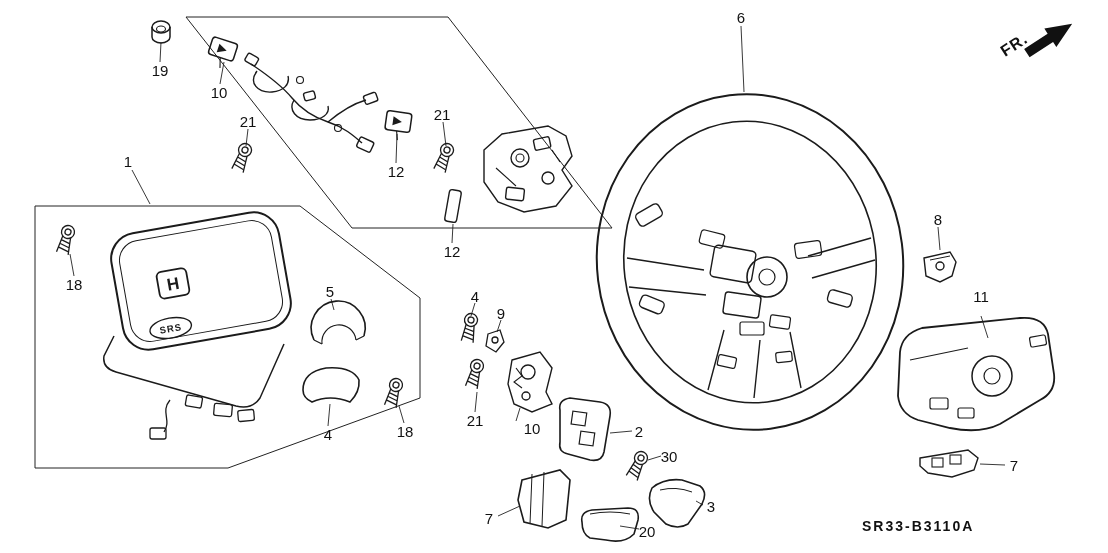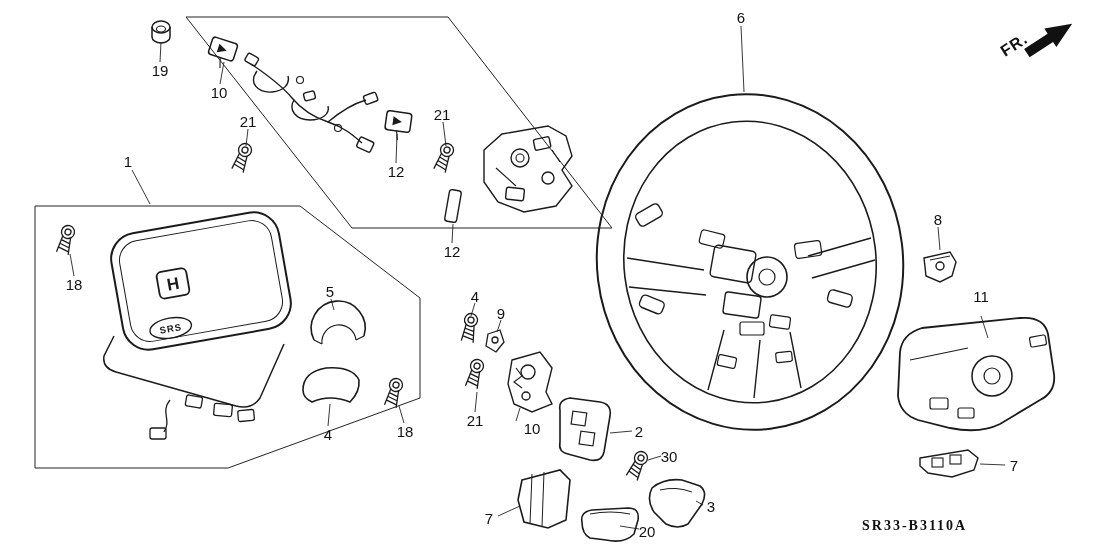--- a/index.html
+++ b/index.html
@@ -7,21 +7,21 @@
     position:relative;width:1108px;height:553px;background:#ffffff;
     font-family:"Liberation Sans",sans-serif;overflow:hidden;color:#111;
   }
   svg.art{position:absolute;left:0;top:0}
   .callout{
     position:absolute;transform:translate(-50%,-50%);
     font-size:15px;line-height:1;color:#111;white-space:nowrap;
   }
   .code{
     position:absolute;left:862px;top:518px;
-    font-family:Liberation Serif, serif;font-weight:700;
+    font-family:Liberation Sans, sans-serif;font-weight:700;
     font-size:14px;letter-spacing:2px;color:#111;
   }
   .fr{
     position:absolute;left:1000px;top:36px;
     transform:rotate(-33deg);
     font-weight:700;font-size:16px;letter-spacing:1px;color:#111;
   }
 </style>
 </head>
 <body>

